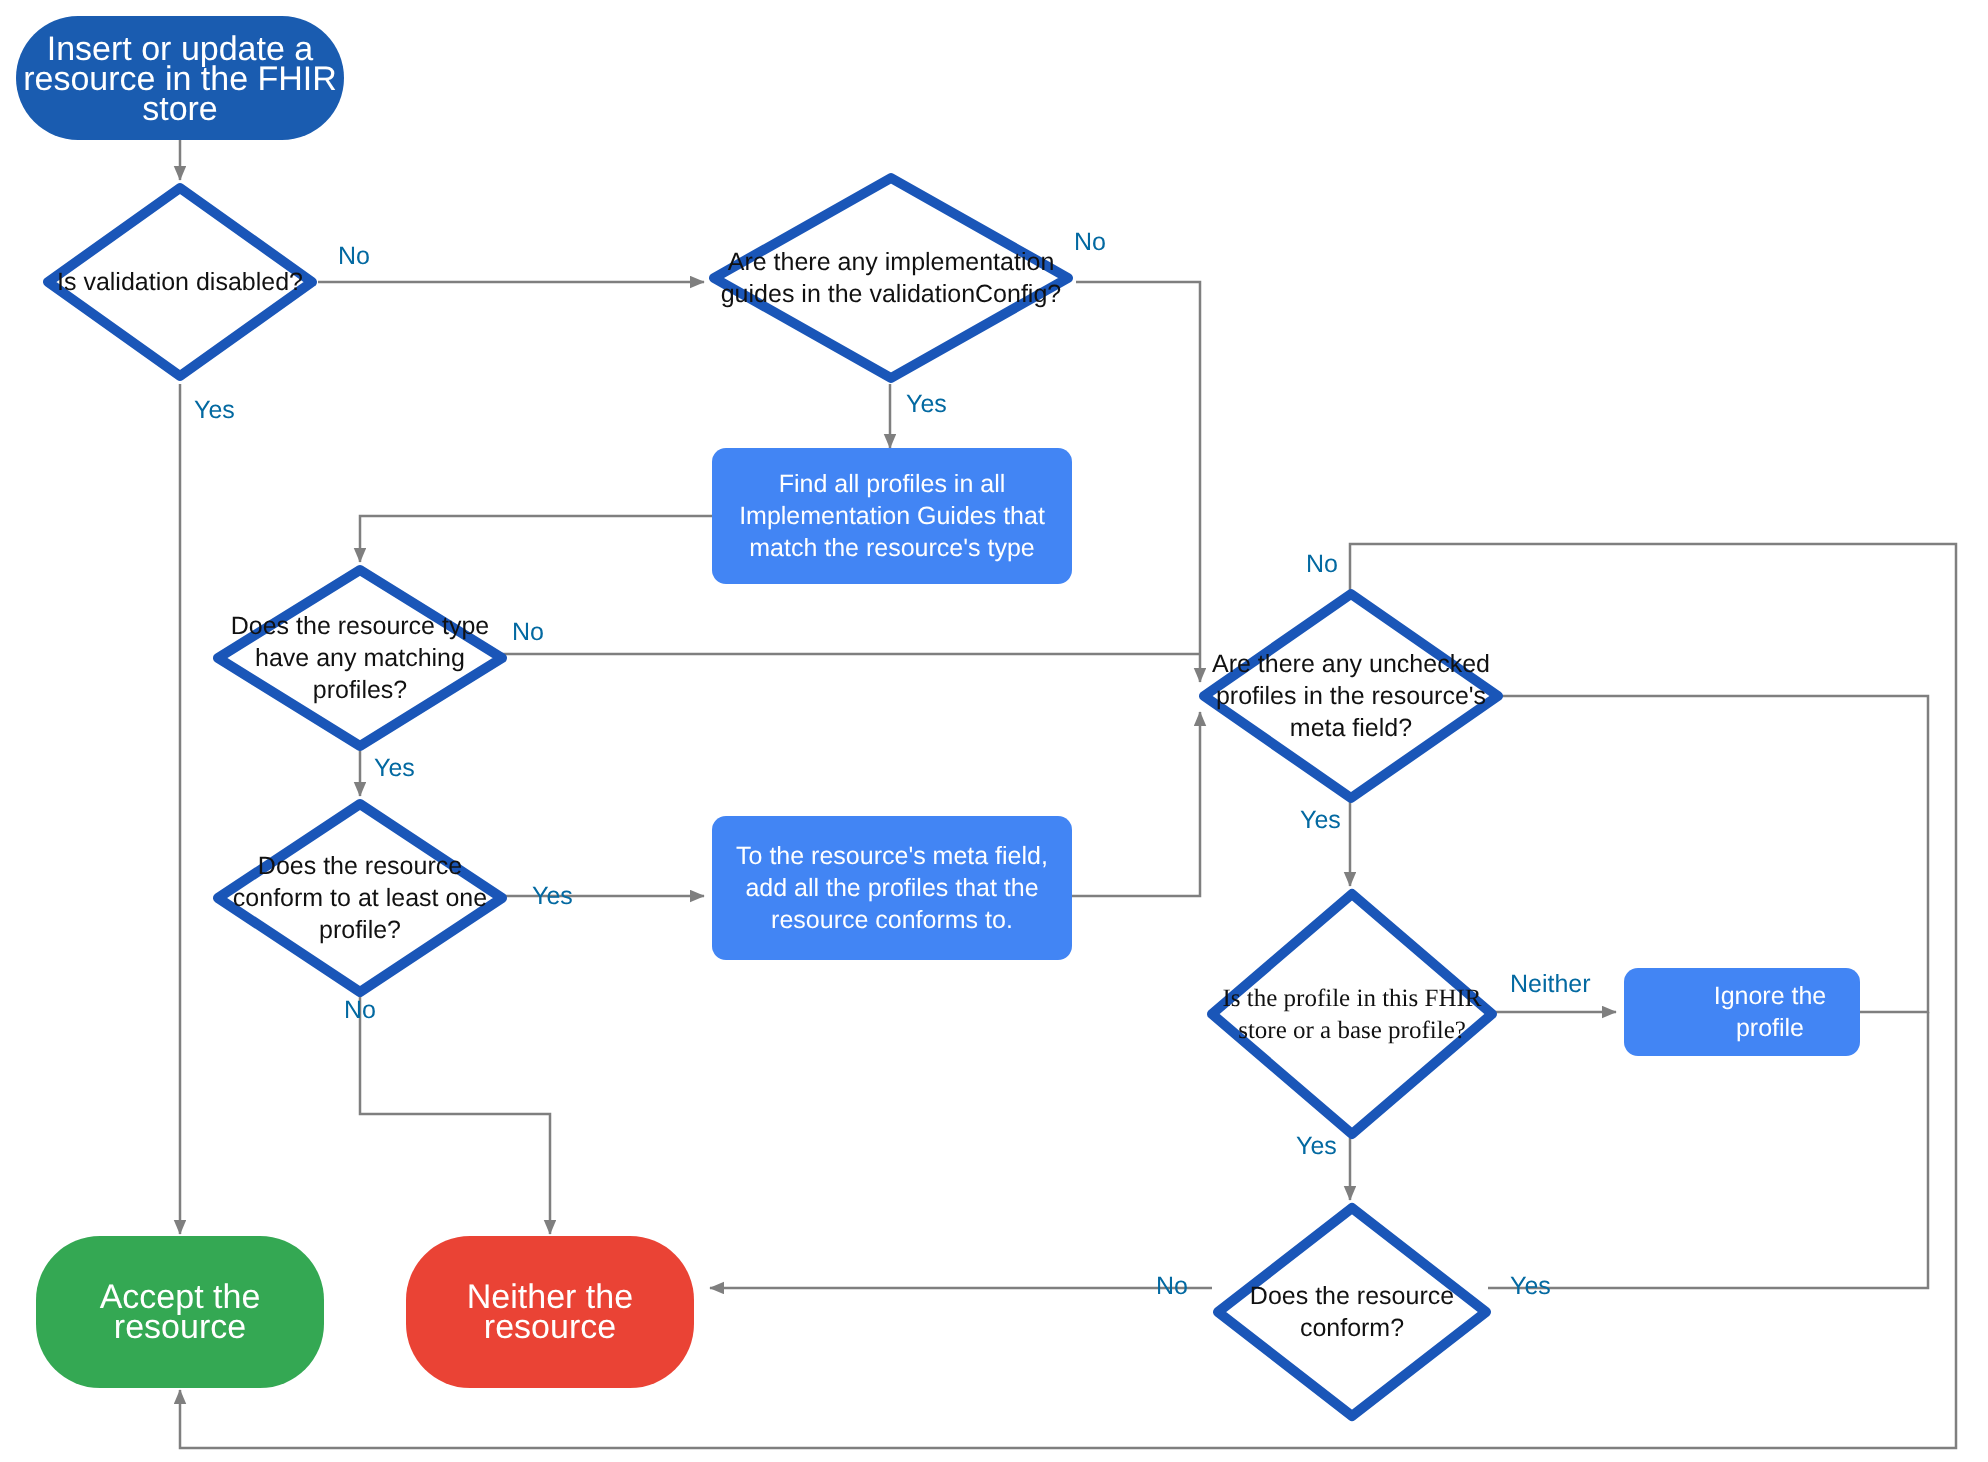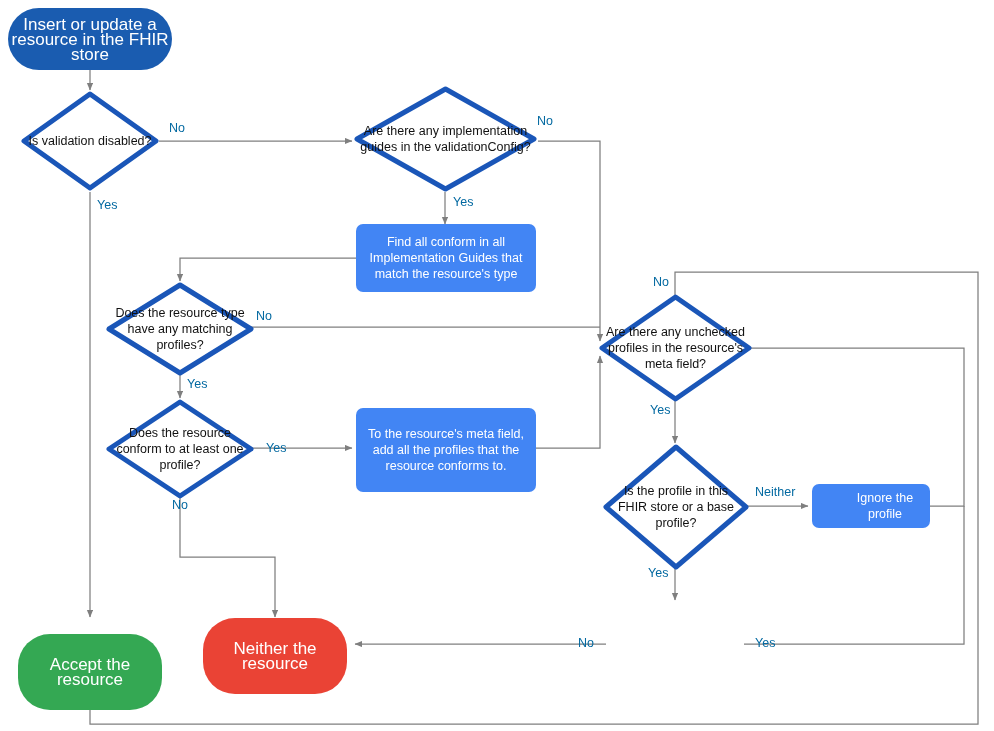--- a/index.html
+++ b/index.html
@@ -79,61 +79,67 @@
   </div>
 
   <div class="diamond-wrap" style="left:353px;top:85px;width:185px;height:108px;">
     <svg width="185" height="108" viewBox="0 0 185 108" xmlns="http://www.w3.org/2000/svg">
       <polygon points="92.5,4 181,54 92.5,104 4,54" fill="#ffffff" stroke="#1a56b8" stroke-width="5" stroke-linejoin="round"></polygon>
     </svg>
     <div class="dtext">Are there any implementation guides in the validationConfig?</div>
   </div>
 
   <div class="node proc" style="left:356px;top:224px;width:180px;height:68px;background:#4285f4;">
-    <span>Find all conform in all Implementation Guides that match the resource's type</span>
+    <span>Find all profiles in all Implementation Guides that match the resource's type</span>
   </div>
 
   <div class="diamond-wrap" style="left:105px;top:281px;width:150px;height:96px;">
     <svg width="150" height="96" viewBox="0 0 150 96" xmlns="http://www.w3.org/2000/svg">
       <polygon points="75,4 146,48 75,92 4,48" fill="#ffffff" stroke="#1a56b8" stroke-width="5" stroke-linejoin="round"></polygon>
     </svg>
     <div class="dtext">Does the resource type have any matching profiles?</div>
   </div>
 
   <div class="diamond-wrap" style="left:105px;top:398px;width:150px;height:102px;">
     <svg width="150" height="102" viewBox="0 0 150 102" xmlns="http://www.w3.org/2000/svg">
       <polygon points="75,4 146,51 75,98 4,51" fill="#ffffff" stroke="#1a56b8" stroke-width="5" stroke-linejoin="round"></polygon>
     </svg>
     <div class="dtext">Does the resource conform to at least one profile?</div>
   </div>
 
-  <div class="node proc" style="left:356px;top:408px;width:180px;height:84px;background:#4285f4;">
+  <div class="node proc" style="left:356px;top:408px;width:180px;height:72px;background:#4285f4;">
     <span>To the resource's meta field, add all the profiles that the resource conforms to.</span>
   </div>
 
   <div class="diamond-wrap" style="left:598px;top:293px;width:155px;height:110px;">
     <svg width="155" height="110" viewBox="0 0 155 110" xmlns="http://www.w3.org/2000/svg">
       <polygon points="77.5,4 151,55 77.5,106 4,55" fill="#ffffff" stroke="#1a56b8" stroke-width="5" stroke-linejoin="round"></polygon>
     </svg>
     <div class="dtext">Are there any unchecked profiles in the resource's meta field?</div>
   </div>
 
-  <div class="diamond-wrap" style="left:602px;top:443px;width:148px;height:128px;">
+  <div class="diamond-wrap" style="left:602px;top:443px;width:148px;height:128px;font-family:Liberation Serif, serif;">
     <svg width="148" height="128" viewBox="0 0 148 128" xmlns="http://www.w3.org/2000/svg">
       <polygon points="74,4 144,64 74,124 4,64" fill="#ffffff" stroke="#1a56b8" stroke-width="5" stroke-linejoin="round"></polygon>
     </svg>
     <div class="dtext">Is the profile in this FHIR store or a base profile?</div>
   </div>
 
   <div class="node proc" style="left:812px;top:484px;width:118px;height:44px;background:#4285f4;padding-left:36px;">
     <span>Ignore the profile</span>
   </div>
 
+  <div class="diamond-wrap" style="left:605px;top:600px;width:142px;height:112px;">
+    <svg width="142" height="112" viewBox="0 0 142 112" xmlns="http://www.w3.org/2000/svg">
+      <polygon points="71,4 138,56 71,108 4,56" fill="#ffffff" stroke="#1a56b8" stroke-width="5" stroke-linejoin="round"></polygon>
+    </svg>
+    <div class="dtext">Does the resource conform?</div>
+  </div>
 
-  <div class="node term" style="left:18px;top:634px;width:144px;height:76px;background:#34a853;justify-content:flex-end;">
+  <div class="node term" style="left:18px;top:618px;width:144px;height:76px;background:#34a853;justify-content:flex-end;">
     <span>Accept the resource</span>
   </div>
 
   <div class="node term" style="left:203px;top:618px;width:144px;height:76px;background:#ea4335;">
     <span>Neither the resource</span>
   </div>
 
   <div class="elabel" style="left:169px;top:121px;">No</div>
 
   <div class="elabel" style="left:97px;top:198px;">Yes</div>

